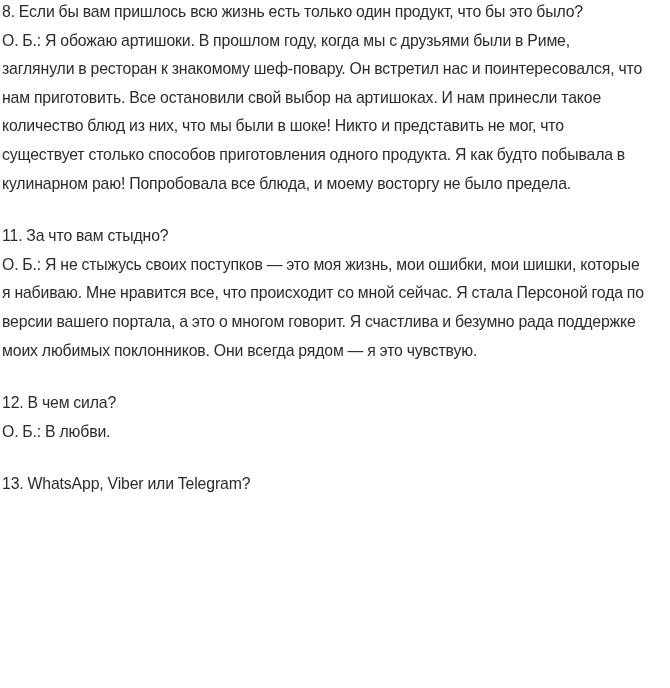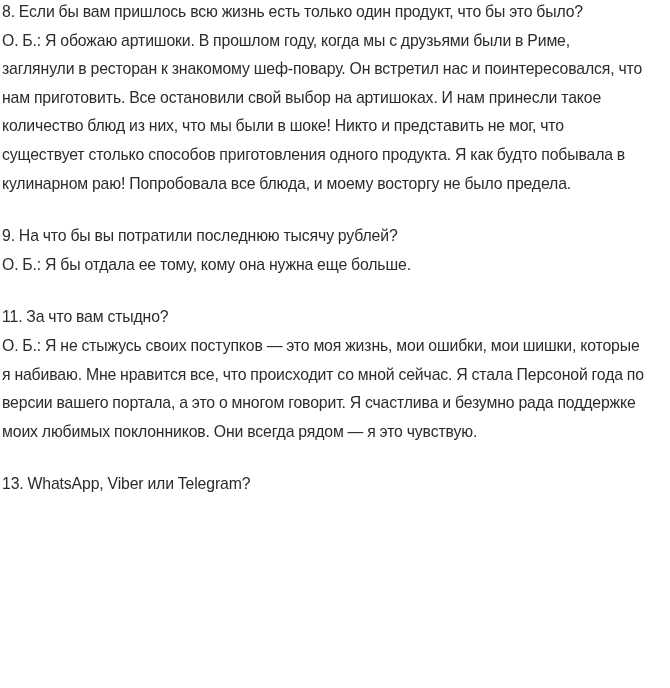--- a/index.html
+++ b/index.html
@@ -57,30 +57,30 @@
 </head>
 <body style="background: rgb(255, 255, 255);">
 
 <main id="article">
 
   <section class="qa-block">
     <p class="line" style="color: rgb(43, 43, 43);">8. Если бы вам пришлось всю жизнь есть только один продукт, что бы это было?</p>
     <p class="para" style="color: rgb(43, 43, 43);">О. Б.: Я обожаю артишоки. В прошлом году, когда мы с друзьями были в Риме, заглянули в ресторан к знакомому шеф-повару. Он встретил нас и поинтересовался, что нам приготовить. Все остановили свой выбор на артишоках. И нам принесли такое количество блюд из них, что мы были в шоке! Никто и представить не мог, что существует столько способов приготовления одного продукта. Я как будто побывала в кулинарном раю! Попробовала все блюда, и моему восторгу не было предела.</p>
   </section>
 
-  <section class="qa-block">
-    <p class="line" style="color: rgb(43, 43, 43);">9. На что бы вы потратили последнюю тысячу рублей?</p>
-    <p class="para" style="color: rgb(43, 43, 43);">О. Б.: Я бы отдала ее тому, кому она нужна еще больше.</p>
-  </section>
 
 
   <section class="qa-block">
     <p class="line" style="color: rgb(43, 43, 43);">11. За что вам стыдно?</p>
     <p class="para" style="color: rgb(43, 43, 43);">О. Б.: Я не стыжусь своих поступков — это моя жизнь, мои ошибки, мои шишки, которые я набиваю. Мне нравится все, что происходит со мной сейчас. Я стала Персоной года по версии вашего портала, а это о многом говорит. Я счастлива и безумно рада поддержке моих любимых поклонников. Они всегда рядом — я это чувствую.</p>
   </section>
 
+  <section class="qa-block">
+    <p class="line" style="color: rgb(43, 43, 43);">12. В чем сила?</p>
+    <p class="para" style="color: rgb(43, 43, 43);">О. Б.: В любви.</p>
+  </section>
 
   <section class="qa-block">
     <p class="line" style="color: rgb(43, 43, 43);">13. WhatsApp, Viber или Telegram?</p>
 
   </section>
 
 </main>
 
 </body></html>

